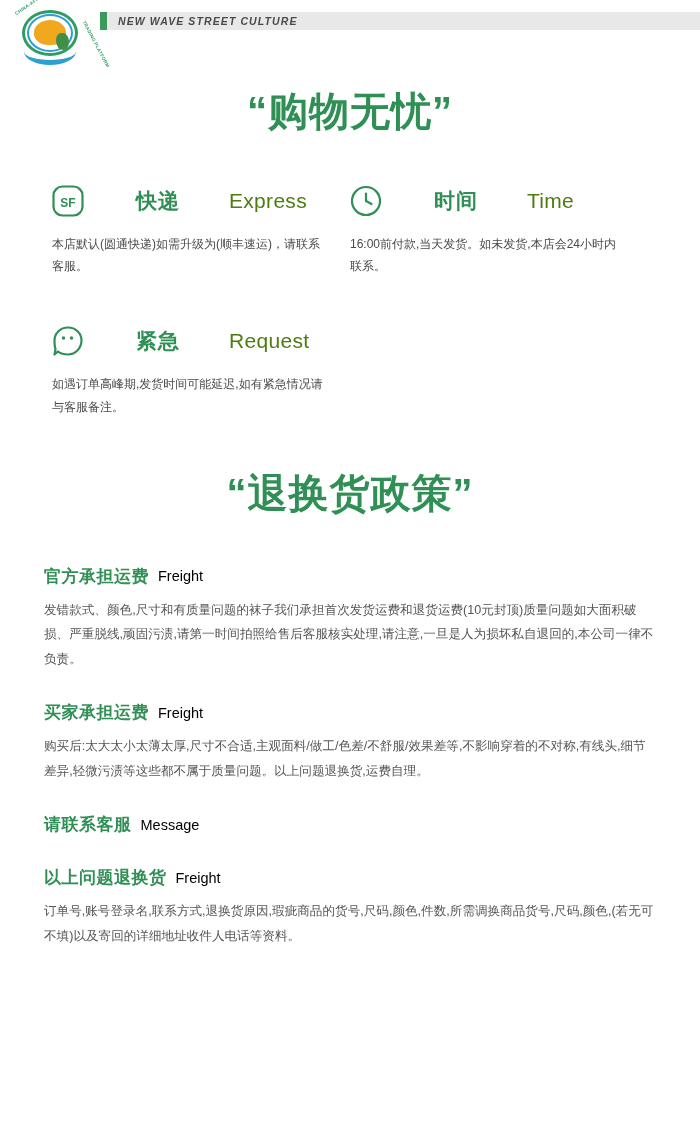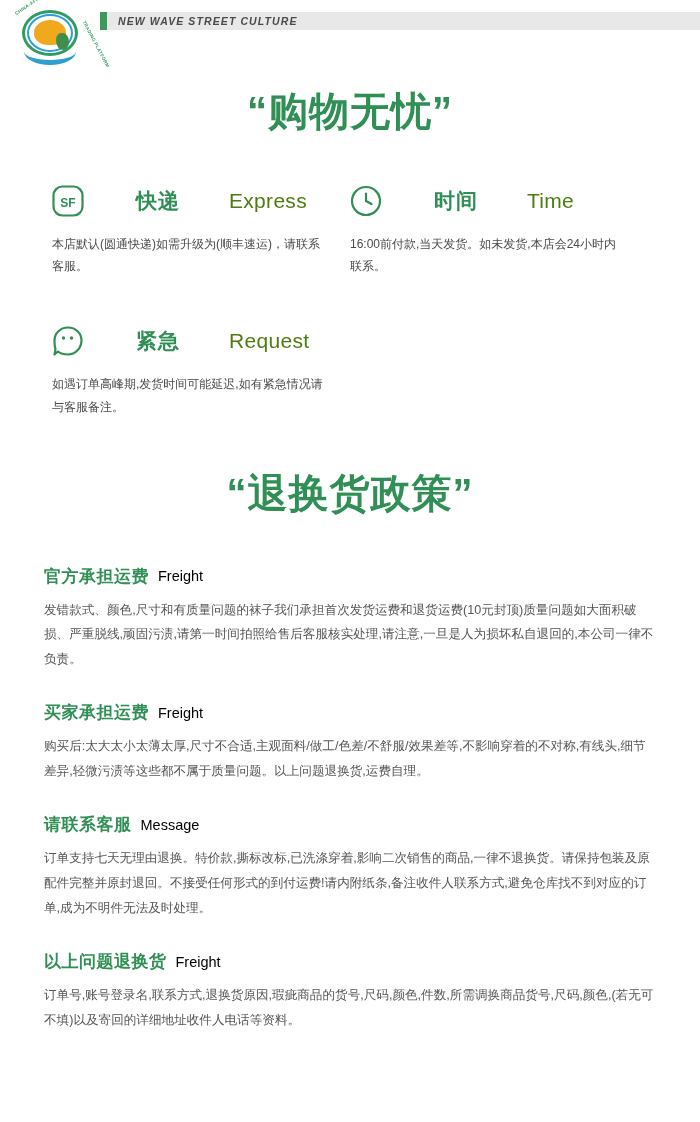--- a/index.html
+++ b/index.html
@@ -302,21 +302,20 @@
       <div class="policy-en">Freight</div>
     </div>
     <div class="policy-body">购买后:太大太小太薄太厚,尺寸不合适,主观面料/做工/色差/不舒服/效果差等,不影响穿着的不对称,有线头,细节差异,轻微污渍等这些都不属于质量问题。以上问题退换货,运费自理。</div>
   </div>
 
   <div class="policy">
     <div class="policy-head">
       <div class="policy-cn">请联系客服</div>
       <div class="policy-en">Message</div>
     </div>
-    <div class="policy-body">订单支持七天无理由退换。特价款,撕标改标,已洗涤穿着,影响二次销售的商品,一律不退换货。请保持包装及原配件完整并原封退回。不接受任何形式的到付运费!请内附纸条,备注收件人联系方式,避免仓库找不到对应的订单,成为不明件无法及时处理。</div>
   </div>
 
   <div class="policy">
     <div class="policy-head">
       <div class="policy-cn">以上问题退换货</div>
       <div class="policy-en">Freight</div>
     </div>
     <div class="policy-body">订单号,账号登录名,联系方式,退换货原因,瑕疵商品的货号,尺码,颜色,件数,所需调换商品货号,尺码,颜色,(若无可不填)以及寄回的详细地址收件人电话等资料。</div>
   </div>
 

